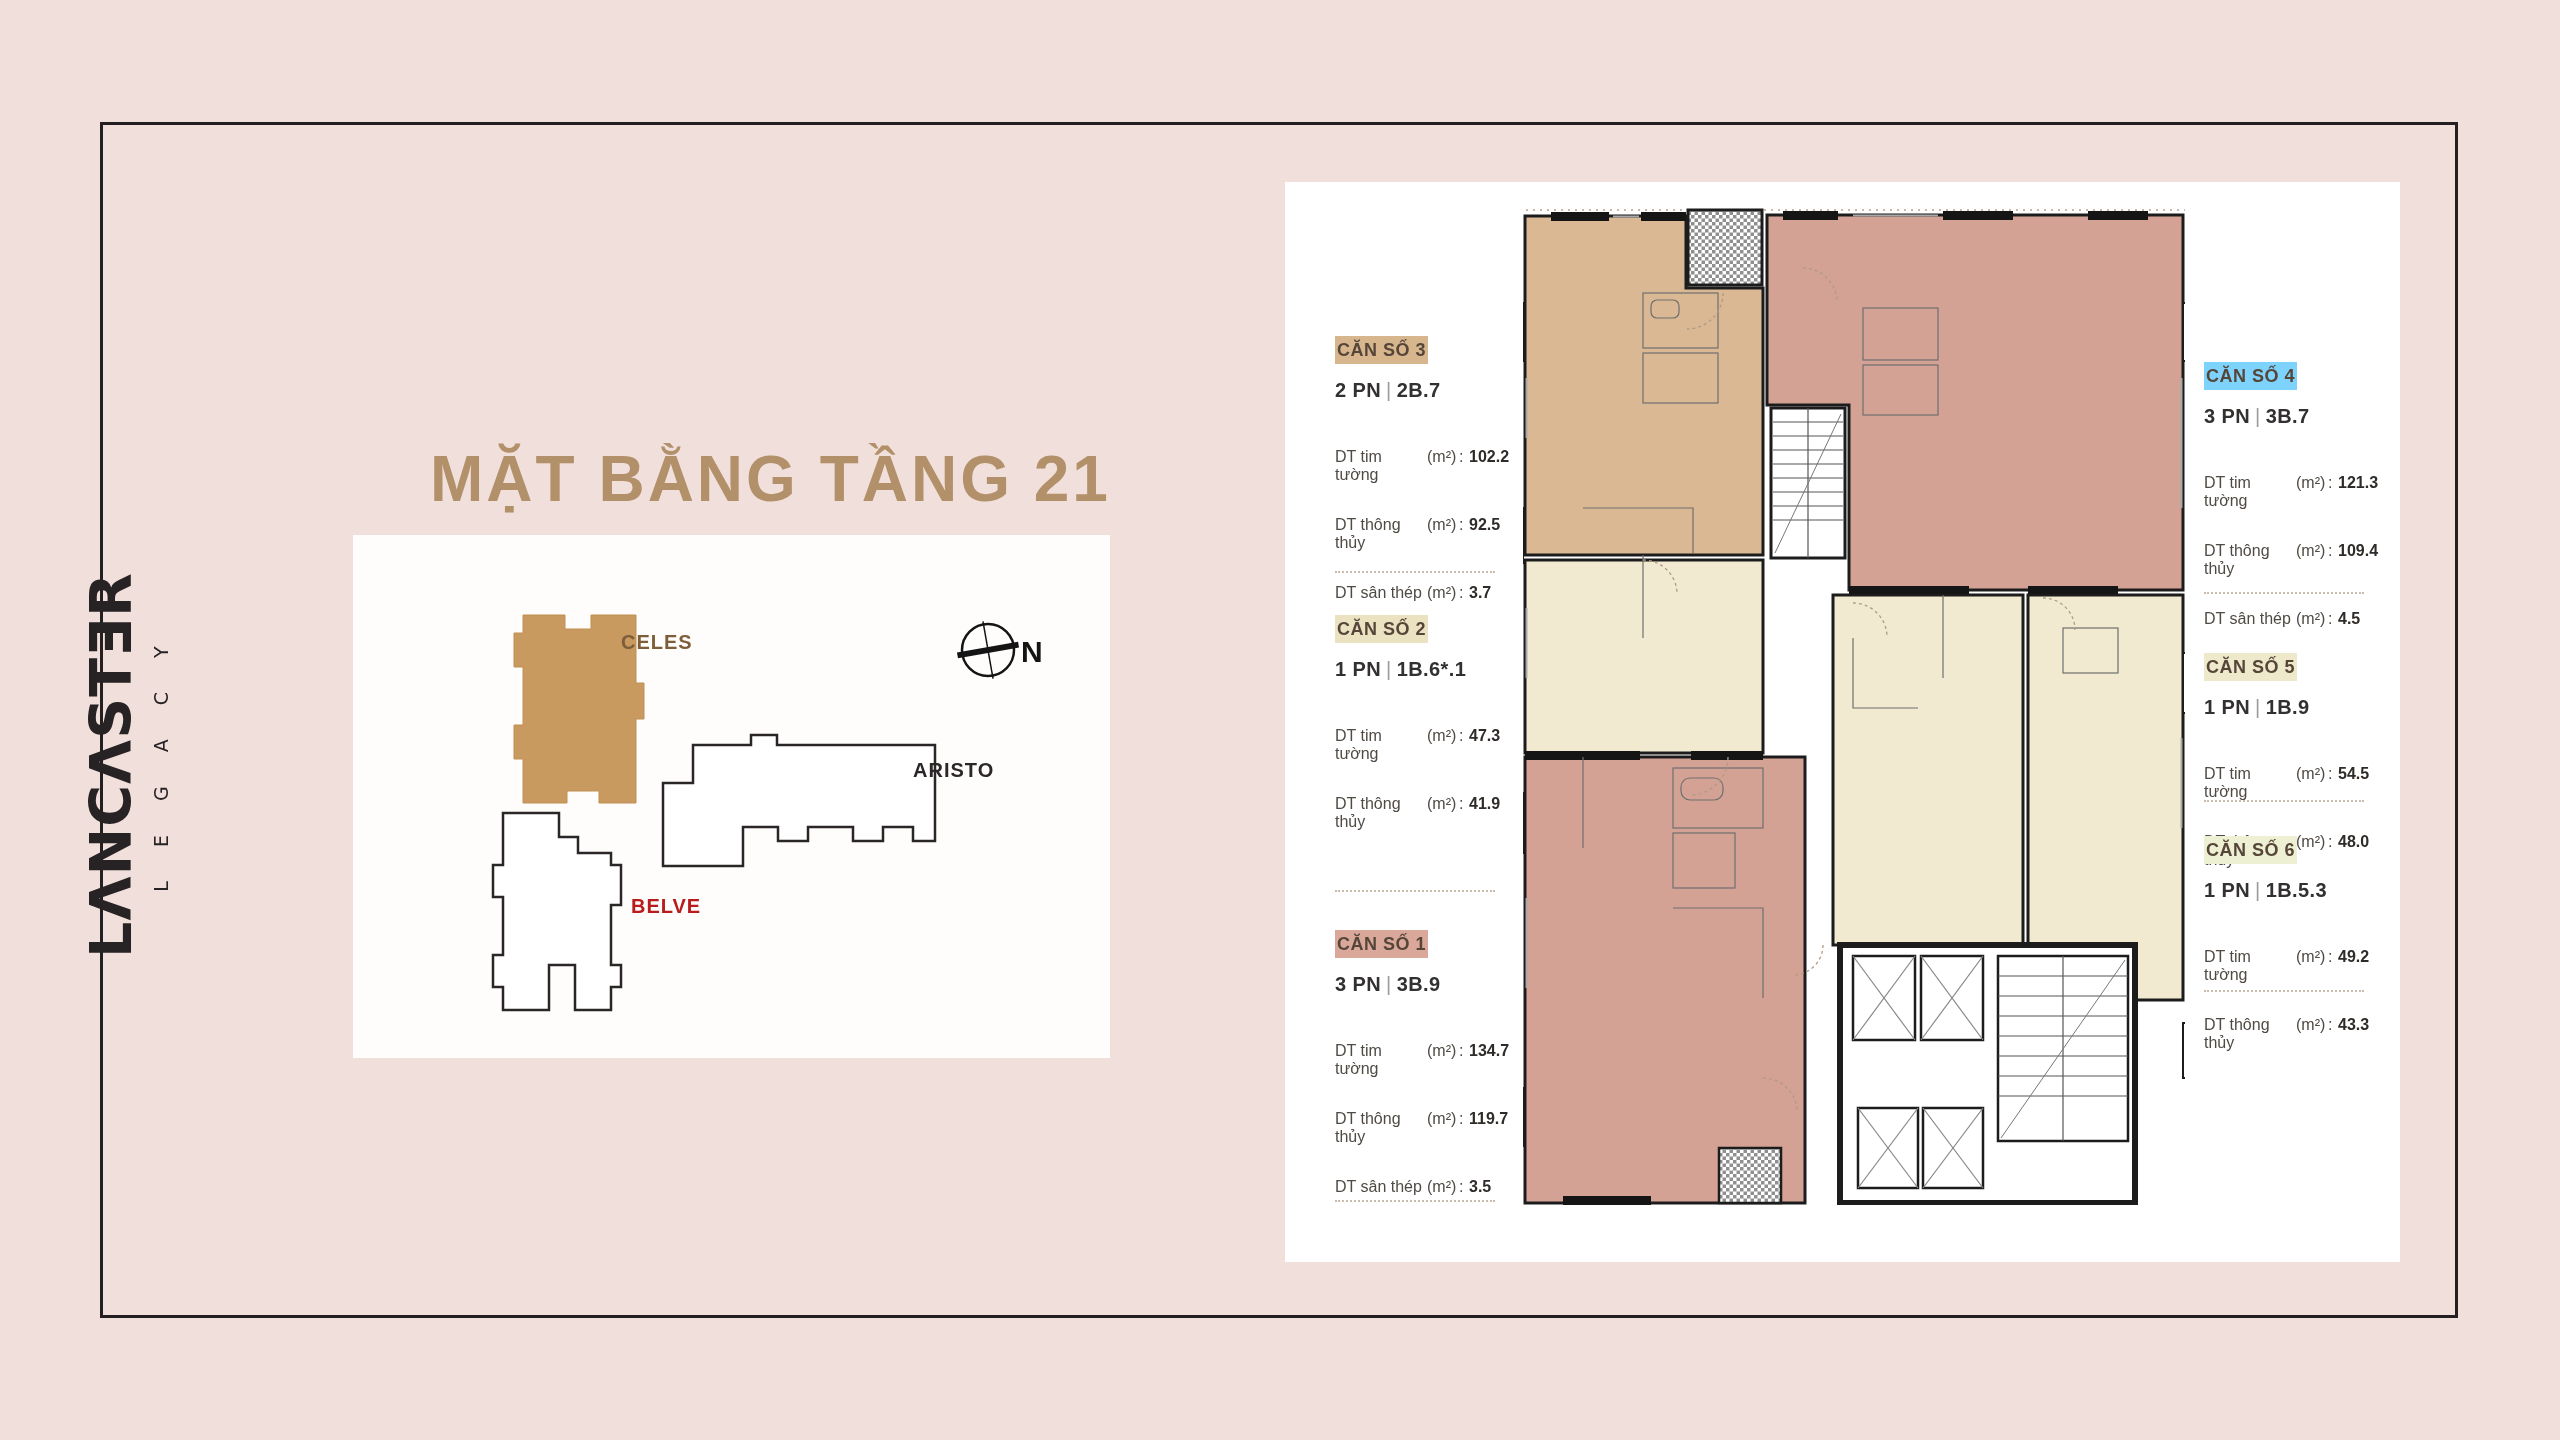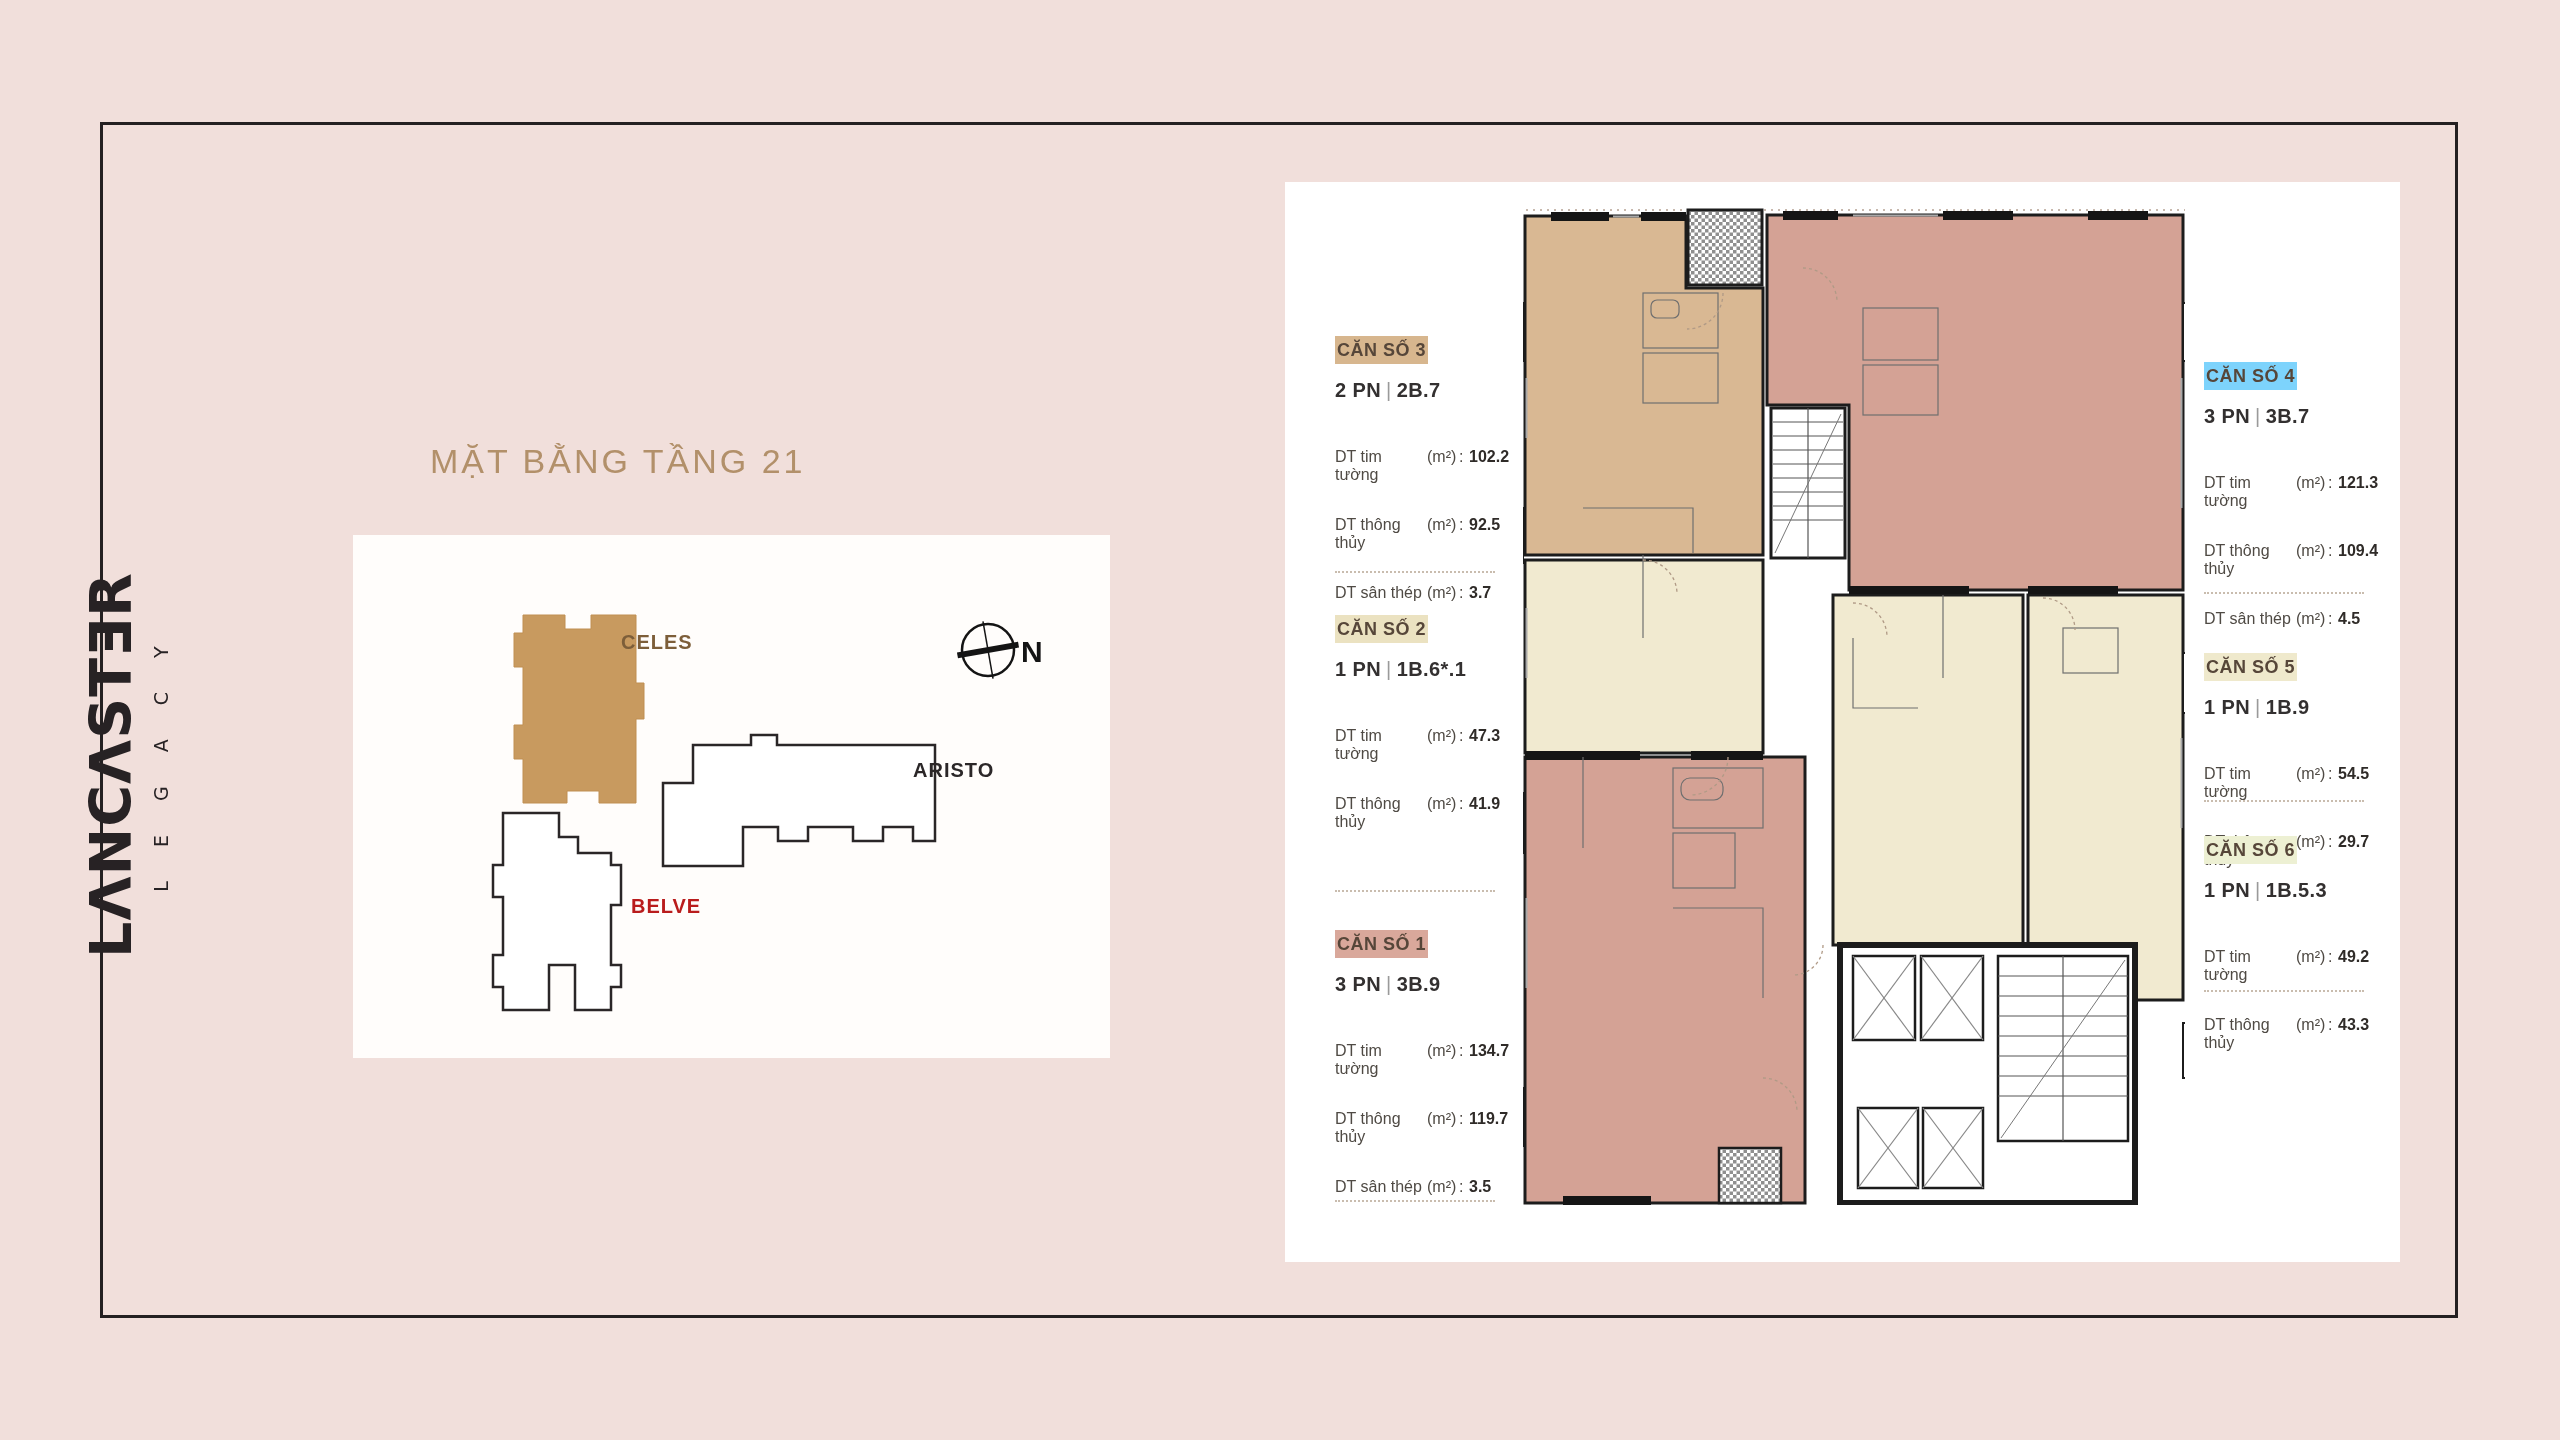--- a/index.html
+++ b/index.html
@@ -15,21 +15,21 @@
   .logo-wrap{position:absolute;left:62px;top:500px;width:130px;height:470px;}
   .logo-rot{position:absolute;left:-145px;top:205px;width:420px;height:120px;
             transform:rotate(-90deg);display:flex;flex-direction:column;
             align-items:center;justify-content:center;}
   .logo-main{font-family:"DejaVu Sans",sans-serif;font-weight:700;font-size:57px;
              letter-spacing:1px;color:#272224;line-height:1;}
   .logo-sub{font-family:"DejaVu Sans",sans-serif;font-weight:400;font-size:19px;
             letter-spacing:14px;color:#272224;margin-top:10px;text-indent:6px;}
 
   
-  .page-title{position:absolute;left:430px;top:442px;font-size:34px;font-weight:400;
+  .page-title{position:absolute;left:430px;top:442px;font-size:64px;font-weight:700;
               letter-spacing:3px;color:#b2906a;}
 
   
   .site-box{position:absolute;left:353px;top:535px;width:757px;height:523px;background:#fffdfb;}
   .site-label{position:absolute;font-weight:700;font-size:20px;letter-spacing:1px;}
   .lbl-celes{left:268px;top:96px;color:#7d5e39;}
   .lbl-aristo{left:560px;top:224px;color:#2b2728;}
   .lbl-belve{left:278px;top:360px;color:#b91c1c;}
 
   
@@ -358,21 +358,21 @@
       <div class="stat-row">
         <span class="stat-label">DT tim tường</span>
         <span class="stat-unit">(m²)</span>
         <span class="stat-colon">:</span>
         <span class="stat-value">54.5</span>
       </div>
       <div class="stat-row">
         <span class="stat-label">DT thông thủy</span>
         <span class="stat-unit">(m²)</span>
         <span class="stat-colon">:</span>
-        <span class="stat-value">29.7</span>
+        <span class="stat-value">48.0</span>
       </div>
     </div>
   </div>
 
   <div class="unit-block ub5">
     <span class="chip chip-u5">CĂN SỐ 6</span>
     <div class="pn-line">
       <span>1 PN</span><span class="pn-sep">|</span><span>1B.5.3</span>
     </div>
     <div class="stats">

